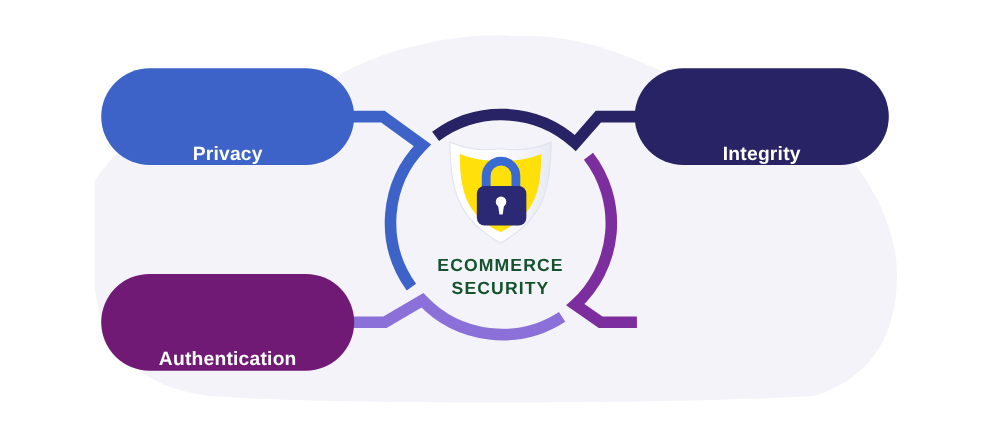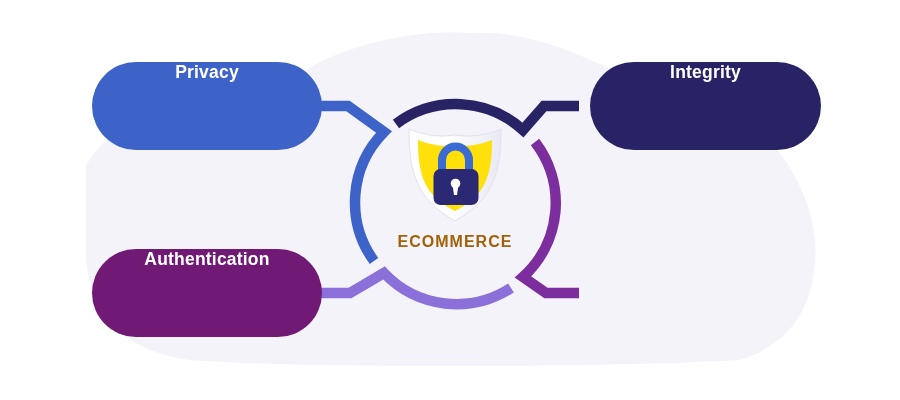--- a/index.html
+++ b/index.html
@@ -11,39 +11,39 @@
     background: #ffffff;
     font-family: "Liberation Sans", sans-serif;
   }
   .stage svg { position: absolute; left: 0; top: 0; }
   .pill {
     position: absolute;
     width: 230px;
     height: 88px;
     border-radius: 44px;
     display: flex;
-    align-items: flex-start;
+    align-items: flex-end;
     justify-content: center;
     color: #ffffff;
     font-size: 17.5px;
     font-weight: 700;
     letter-spacing: 0.2px;
     z-index: 3;
   }
   .pill-privacy        { left: 92px;  top: 62px;  }
-  .pill-integrity      { left: 590px; top: 62px;  width: 231px; }
+  .pill-integrity      { left: 577px; top: 62px;  width: 231px; }
   .pill-authentication { left: 92px;  top: 249px; }
   .pill-nonrepudiation { left: 577px; top: 249px; width: 231px; }
   .center-title {
     position: absolute;
     left: 355px;
     top: 231px;
     width: 200px;
     text-align: center;
-    color: #a16207;
+    color: #14532d;
     font-size: 16px;
     font-weight: 800;
     letter-spacing: 1px;
     line-height: 21px;
     z-index: 3;
   }
   .center-title span { display: block; }
 </style>
 </head>
 <body>
@@ -103,15 +103,16 @@
     <span>Integrity</span>
   </div>
 
   <div class="pill pill-authentication" style="background-color: #701a75;">
     <span>Authentication</span>
   </div>
 
 
   <div class="center-title">
     <span>ECOMMERCE</span>
+    <span>SECURITY</span>
   </div>
 
 </div>
 
 </body></html>

